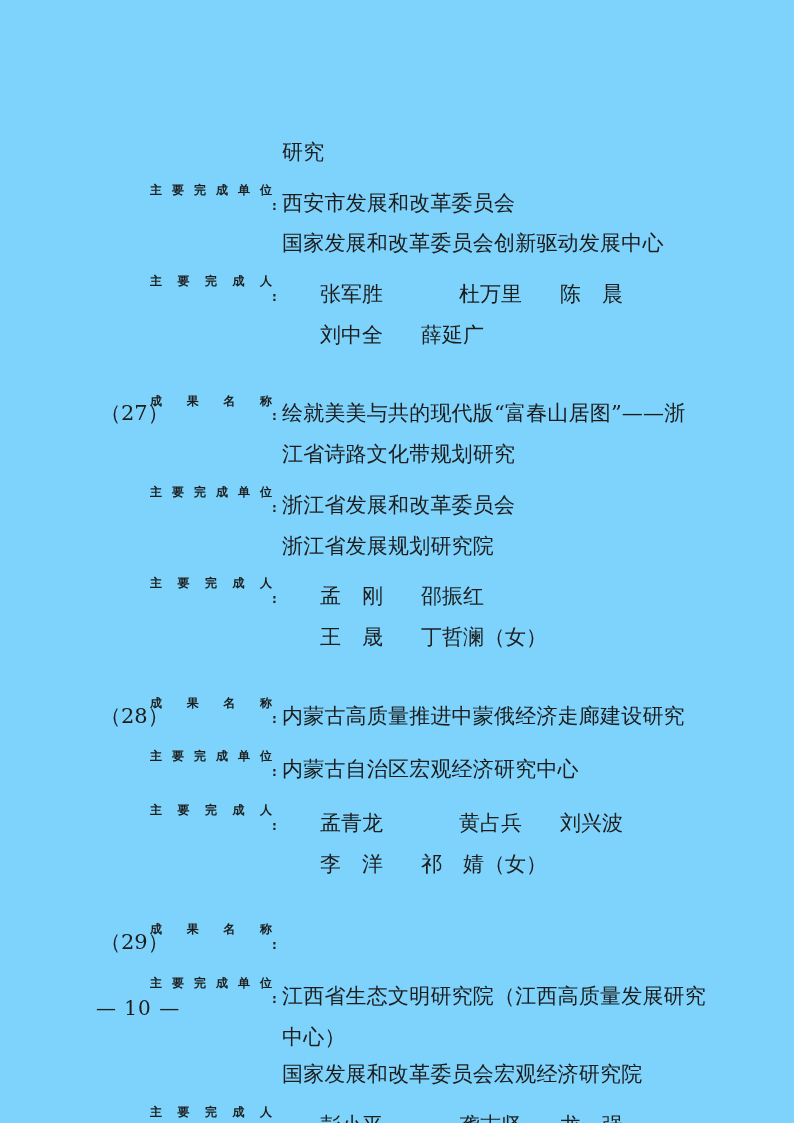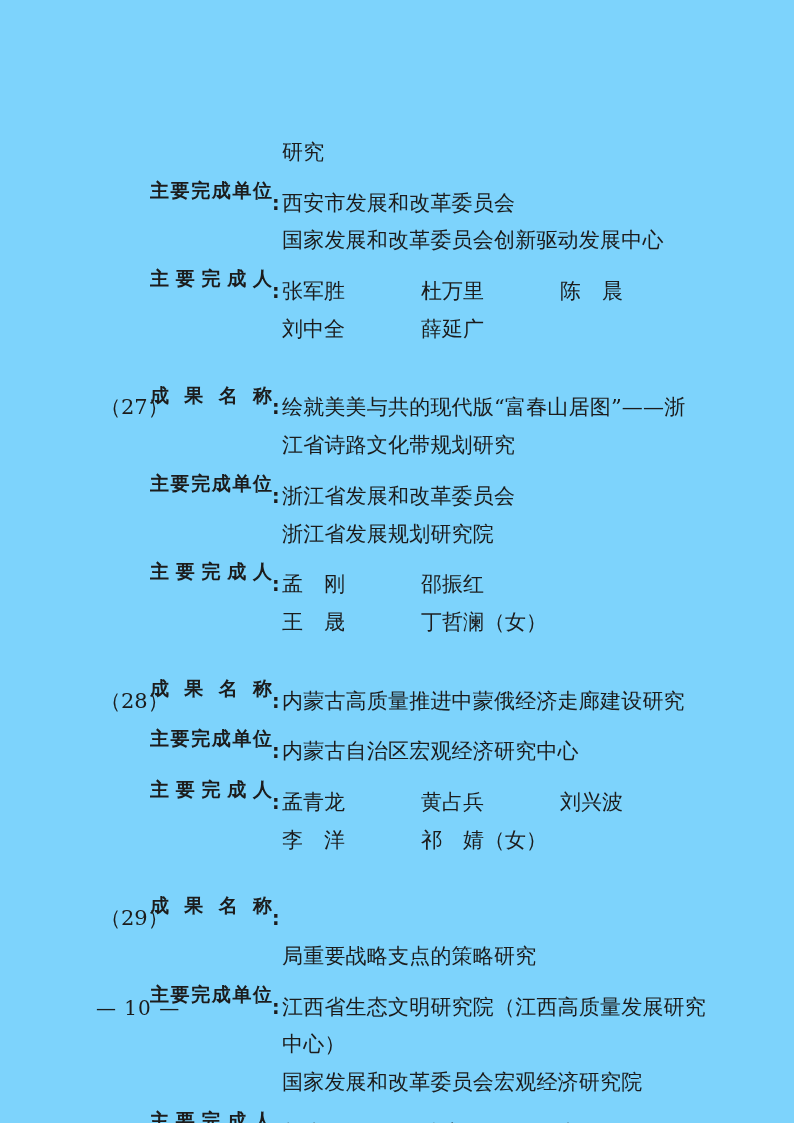--- a/index.html
+++ b/index.html
@@ -38,21 +38,21 @@
     flex: none;
     width: 50px;
     font-size: 21px;
     letter-spacing: 0;
   }
   .labelcell {
     flex: none;
     width: 132px;
     font-family: "DejaVu Sans", "Liberation Sans", sans-serif;
     font-weight: 700;
-    font-size: 19px;
+    font-size: 12px;
   }
   .label-inner {
     display: inline-block;
     width: 122px;
     text-align: justify;
     text-align-last: justify;
     -moz-text-align-last: justify;
     overflow: hidden;
     vertical-align: baseline;
   }
@@ -62,20 +62,21 @@
   }
   .content {
     flex: 1;
     min-width: 0;
     font-size: 21px;
     letter-spacing: 0.2px;
   }
   .names {
     flex: 1;
     display: flex;
+    text-align: center;
   }
   .name-col {
     flex: none;
     width: 139px;
     font-size: 21px;
   }
   .name-col:last-child { width: auto; }
   .footer {
     position: absolute;
     left: 96px;
@@ -195,25 +196,20 @@
       </div>
     </section>
 
     <section class="block numbered">
       <div class="line">
         <span class="num">（29）</span>
         <span class="labelcell"><span class="label-inner">成果名称</span><span class="colon">:</span></span>
       </div>
       <div class="line">
         <span class="num"></span>
-        <span class="labelcell"></span>
-        <span class="content">局重要战略支点的策略研究</span>
-      </div>
-      <div class="line">
-        <span class="num"></span>
         <span class="labelcell"><span class="label-inner">主要完成单位</span><span class="colon">:</span></span>
         <span class="content">江西省生态文明研究院（江西高质量发展研究</span>
       </div>
       <div class="line">
         <span class="num"></span>
         <span class="labelcell"></span>
         <span class="content">中心）</span>
       </div>
       <div class="line">
         <span class="num"></span>

